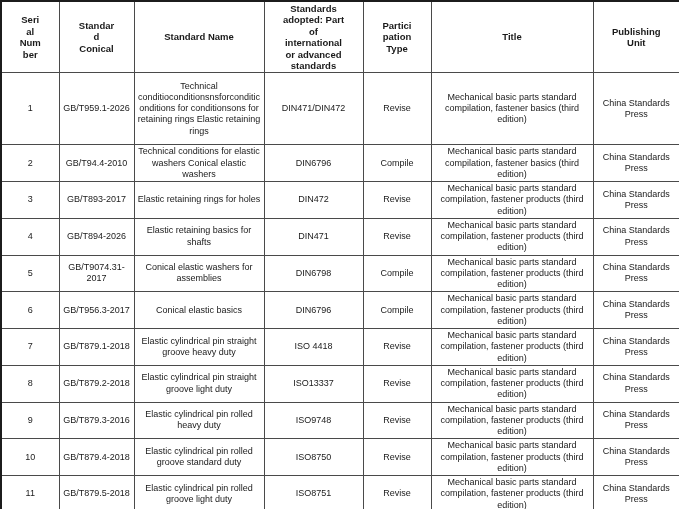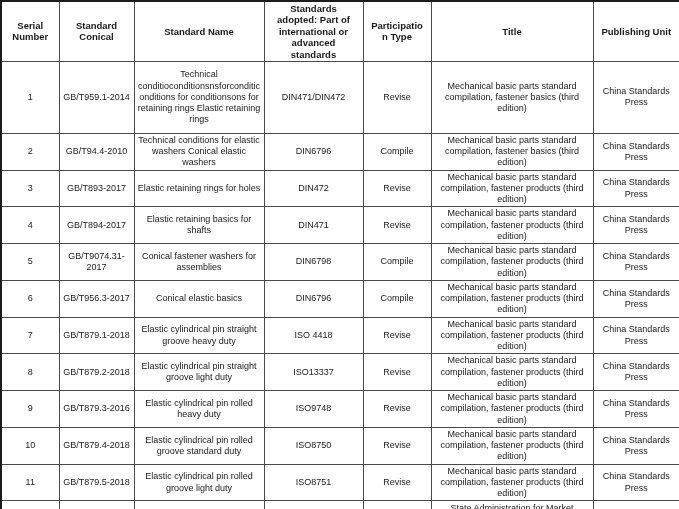--- a/index.html
+++ b/index.html
@@ -30,21 +30,21 @@
     font-size: 9px;
     line-height: 1.25;
     overflow-wrap: anywhere;
     word-break: break-word;
     box-sizing: border-box;
   }
   table.std-table th {
     font-size: 9.5px;
     font-weight: bold;
     line-height: 1.2;
-    padding: 1px 6px;
+    padding: 1px 17px;
   }
   tr.hdr      { height: 30px; }
   tr.r-tall   { height: 72px; }
   tr.r-short  { height: 29px; }
   tr.r-mid    { height: 36px; }
   tr.r-last   { height: 50px; }
 </style>
 </head>
 <body>
 
@@ -66,21 +66,21 @@
         <th>Standard Name</th>
         <th>Standards adopted: Part of international or advanced standards</th>
         <th>Participation Type</th>
         <th>Title</th>
         <th>Publishing Unit</th>
       </tr>
     </thead>
     <tbody>
       <tr class="r-tall">
         <td>1</td>
-        <td>GB/T959.1-2014</td>
+        <td>GB/T959.1-2026</td>
         <td>Technical conditioconditionsnsforconditiconditions for conditionsons for retaining rings Elastic retaining rings</td>
         <td>DIN471/DIN472</td>
         <td>Revise</td>
         <td>Mechanical basic parts standard compilation, fastener basics (third edition)</td>
         <td>China Standards Press</td>
       </tr>
       <tr class="r-short">
         <td>2</td>
         <td>GB/T94.4-2010</td>
         <td>Technical conditions for elastic washers Conical elastic washers</td>
@@ -93,31 +93,31 @@
         <td>3</td>
         <td>GB/T893-2017</td>
         <td>Elastic retaining rings for holes</td>
         <td>DIN472</td>
         <td>Revise</td>
         <td>Mechanical basic parts standard compilation, fastener products (third edition)</td>
         <td>China Standards Press</td>
       </tr>
       <tr class="r-mid">
         <td>4</td>
-        <td>GB/T894-2017</td>
+        <td>GB/T894-2026</td>
         <td>Elastic retaining basics for shafts</td>
         <td>DIN471</td>
         <td>Revise</td>
         <td>Mechanical basic parts standard compilation, fastener products (third edition)</td>
         <td>China Standards Press</td>
       </tr>
       <tr class="r-mid">
         <td>5</td>
         <td>GB/T9074.31-2017</td>
-        <td>Conical fastener washers for assemblies</td>
+        <td>Conical elastic washers for assemblies</td>
         <td>DIN6798</td>
         <td>Compile</td>
         <td>Mechanical basic parts standard compilation, fastener products (third edition)</td>
         <td>China Standards Press</td>
       </tr>
       <tr class="r-mid">
         <td>6</td>
         <td>GB/T956.3-2017</td>
         <td>Conical elastic basics</td>
         <td>DIN6796</td>

